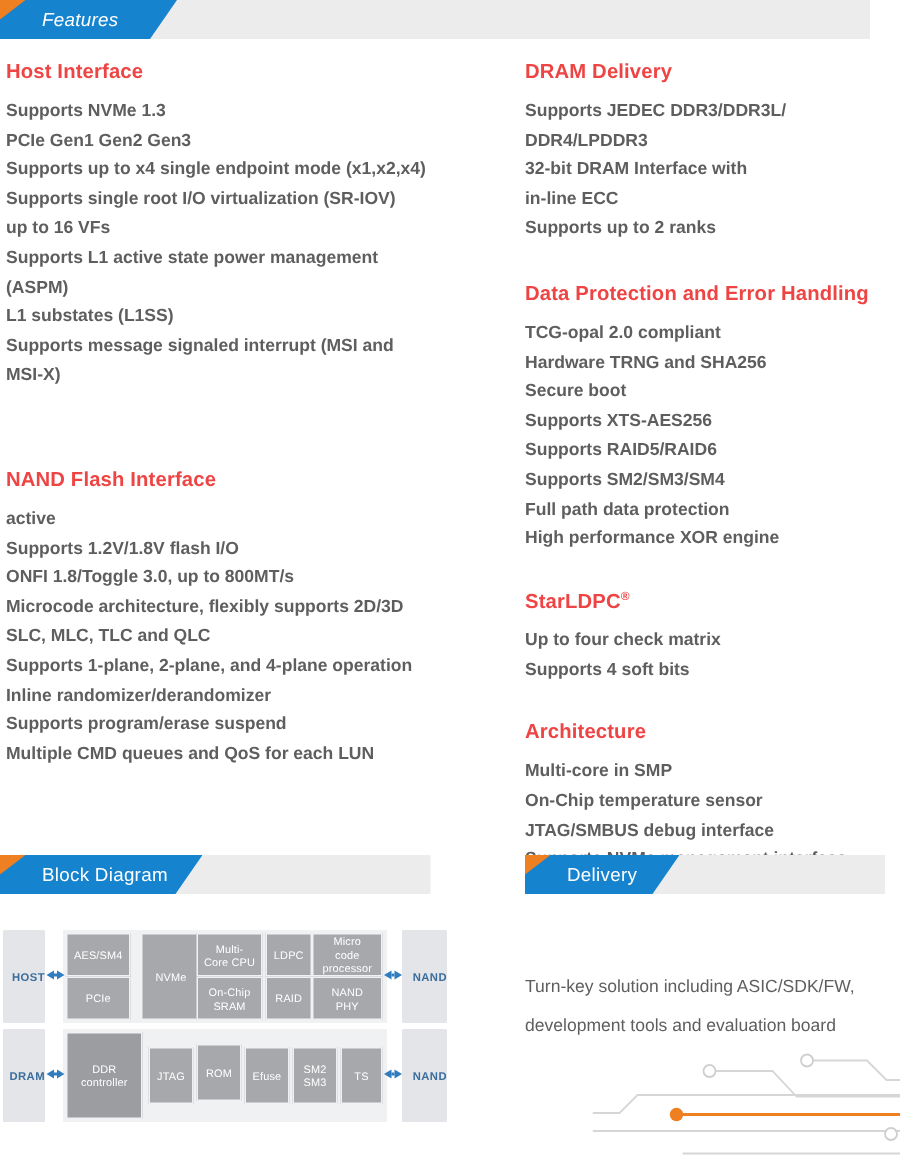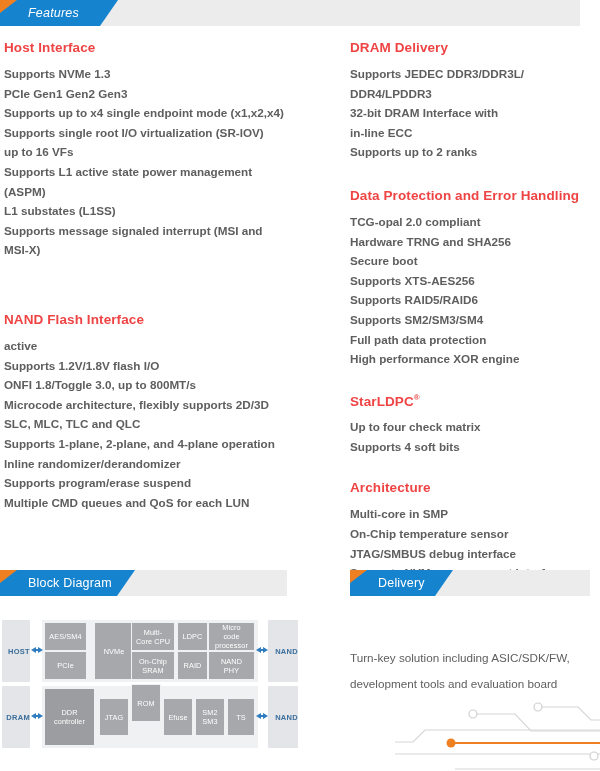--- a/index.html
+++ b/index.html
@@ -250,21 +250,21 @@
 
     <div class="blk" style="left:208px; top:10px; width:47px; height:29px; white-space:pre-line;">Micro
 code
 processor</div>
     <div class="blk" style="left:208px; top:39px; width:47px; height:29px; white-space:pre-line;">NAND
 PHY</div>
 
     <div class="blk dark" style="left:44px; top:76px; width:51px; height:58px; white-space:pre-line;">DDR
 controller</div>
     <div class="blk" style="left:99px; top:86px; width:30px; height:38px;">JTAG</div>
-    <div class="blk" style="left:131px; top:72px; width:30px; height:38px;">ROM</div>
+    <div class="blk" style="left:131px; top:84px; width:30px; height:38px;">ROM</div>
     <div class="blk" style="left:163px; top:86px; width:30px; height:38px;">Efuse</div>
     <div class="blk" style="left:195px; top:86px; width:30px; height:38px; white-space:pre-line;">SM2
 SM3</div>
     <div class="blk" style="left:227px; top:86px; width:28px; height:38px;">TS</div>
   </div>
 
   <div class="delivery-body">
     <p>Turn-key solution including ASIC/SDK/FW,</p>
     <p>development tools and evaluation board</p>
   </div>

